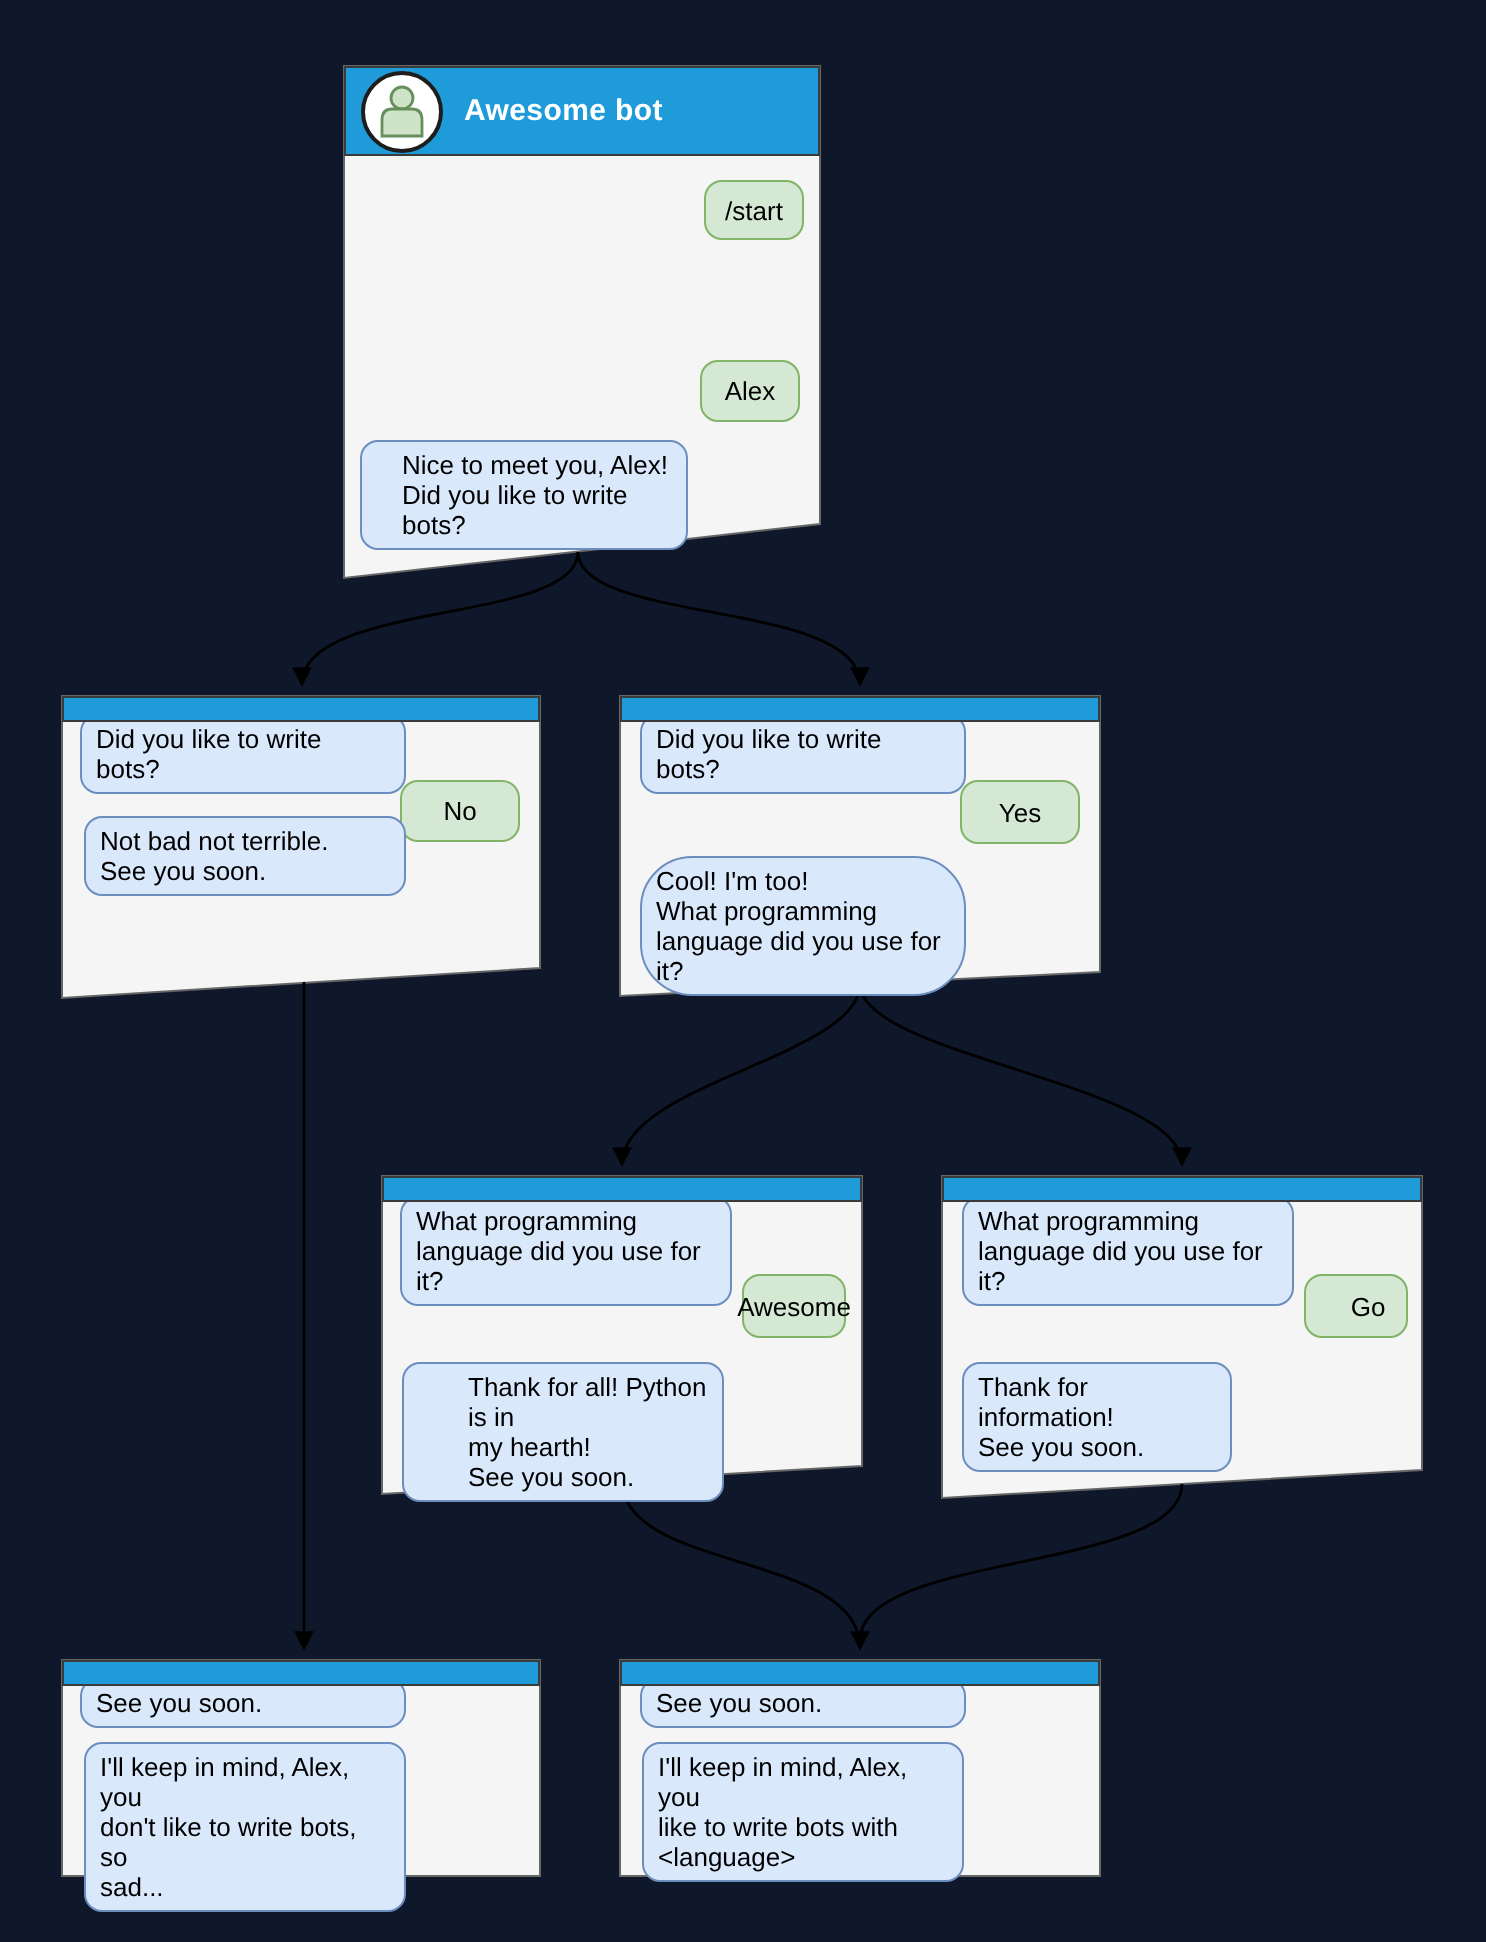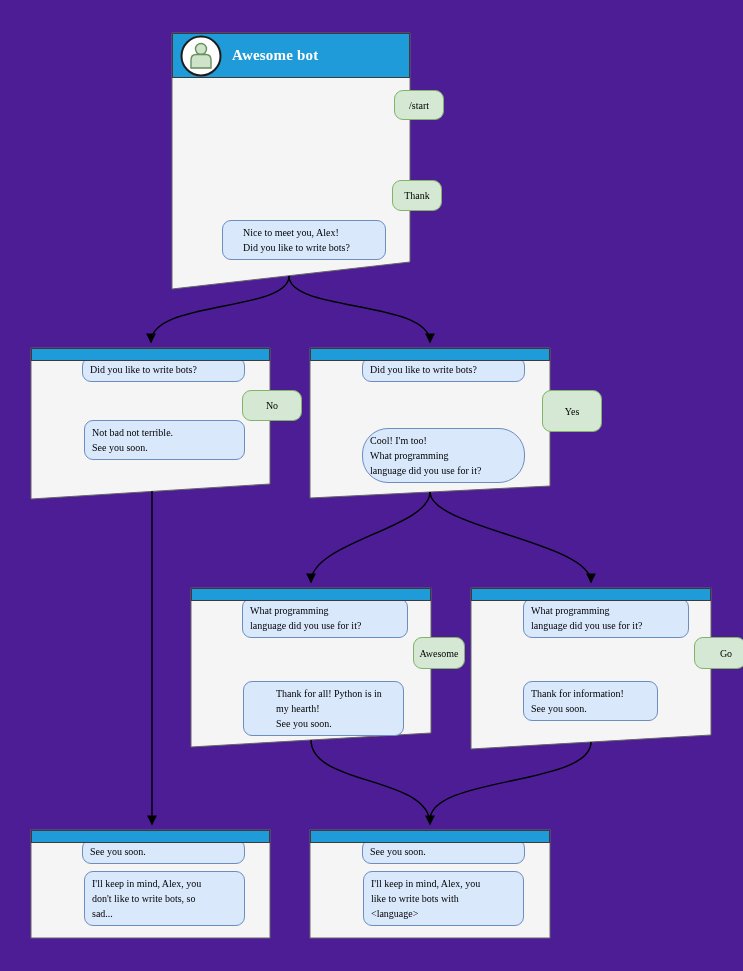--- a/index.html
+++ b/index.html
@@ -1,33 +1,33 @@
 <!DOCTYPE html>
 <html><head>
 <meta charset="utf-8">
 <style>
   html,body { margin:0; padding:0; background:#ffffff; }
   #stage {
-    position:relative; width:743px; height:971px; background:#4c1d95;
-    font-family:Liberation Serif, serif; overflow:hidden;
+    position:relative; width:743px; height:971px; background:#0f172a;
+    font-family:Liberation Sans, sans-serif; overflow:hidden;
   }
   #links-layer { position:absolute; left:0; top:0; z-index:0; }
   .hdr {
     position:absolute; z-index:3; box-sizing:border-box;
     background:#1e9bd8; border:1px solid #3b3b3b;
   }
   .hdr.main {
     display:flex; align-items:center; gap:10px; padding-left:7px;
   }
   .hdr-title { color:#ffffff; font-weight:bold; font-size:15px; letter-spacing:0.2px; }
   .avatar { width:42px; height:42px; flex:0 0 auto; }
   .bubble {
     position:absolute; z-index:2; box-sizing:border-box;
-    font-size:10px; line-height:15px; color:#000;
-    border-radius:9px; padding:4px 7px; white-space:pre-line;margin-left:42px;
+    font-size:13px; line-height:15px; color:#000;
+    border-radius:9px; padding:4px 7px; white-space:pre-line;
   }
   .bubble.bot  { background:#dae8fc; border:1px solid #6c8ebf; }
   .bubble.user {
     background:#d5e8d4; border:1px solid #82b366;
     display:flex; align-items:center; justify-content:center;
     white-space:nowrap; padding:0;
   }
   .boxbody { fill:#f5f5f5; stroke:#666666; stroke-width:1; }
   .link { fill:none; stroke:#000000; stroke-width:1.4; }
 </style>
@@ -65,33 +65,33 @@
       <circle cx="21" cy="21" r="19.5" fill="#ffffff" stroke="#1d1d1d" stroke-width="2"></circle>
       <g>
         <circle cx="21" cy="14" r="5.5" fill="#cfe3c9" stroke="#668f5c" stroke-width="1.4"></circle>
         <path d="M11,33 L11,25 Q11,19.5 16,19.5 L26,19.5 Q31,19.5 31,25 L31,33 Z" fill="#cfe3c9" stroke="#668f5c" stroke-width="1.4"></path>
       </g>
     </svg>
     <span class="hdr-title">Awesome bot</span>
   </div>
 
   <div class="bubble user" style="left:352px; top:90px; width:50px; height:30px;">/start</div>
-  <div class="bubble user" style="left:350px; top:180px; width:50px; height:31px;">Thank</div>
+  <div class="bubble user" style="left:350px; top:180px; width:50px; height:31px;">Alex</div>
   <div class="bubble bot" style="left:180px; top:220px; width:164px;padding-left:20px;">Nice to meet you, Alex!
 Did you like to write bots?</div>
 
   <div class="hdr" style="left:31px; top:348px; width:239px; height:13px;"></div>
   <div class="bubble bot" style="left:40px; top:357px; width:163px;">Did you like to write bots?</div>
   <div class="bubble user" style="left:200px; top:390px; width:60px; height:31px;">No</div>
-  <div class="bubble bot" style="left:42px; top:420px; width:161px;">Not bad not terrible.
+  <div class="bubble bot" style="left:42px; top:408px; width:161px;">Not bad not terrible.
 See you soon.</div>
 
   <div class="hdr" style="left:310px; top:348px; width:240px; height:13px;"></div>
   <div class="bubble bot" style="left:320px; top:357px; width:163px;">Did you like to write bots?</div>
-  <div class="bubble user" style="left:500px; top:390px; width:60px; height:42px;">Yes</div>
+  <div class="bubble user" style="left:480px; top:390px; width:60px; height:32px;">Yes</div>
   <div class="bubble bot" style="left:320px; top:428px; width:163px;border-radius:26px;">Cool! I'm too!
 What programming
 language did you use for it?</div>
 
   <div class="hdr" style="left:191px; top:588px; width:240px; height:13px;"></div>
   <div class="bubble bot" style="left:200px; top:598px; width:166px;">What programming
 language did you use for it?</div>
   <div class="bubble user" style="left:371px; top:637px; width:52px; height:32px;">Awesome</div>
   <div class="bubble bot" style="left:201px; top:681px; width:161px;padding-left:32px;">Thank for all! Python is in
 my hearth!

